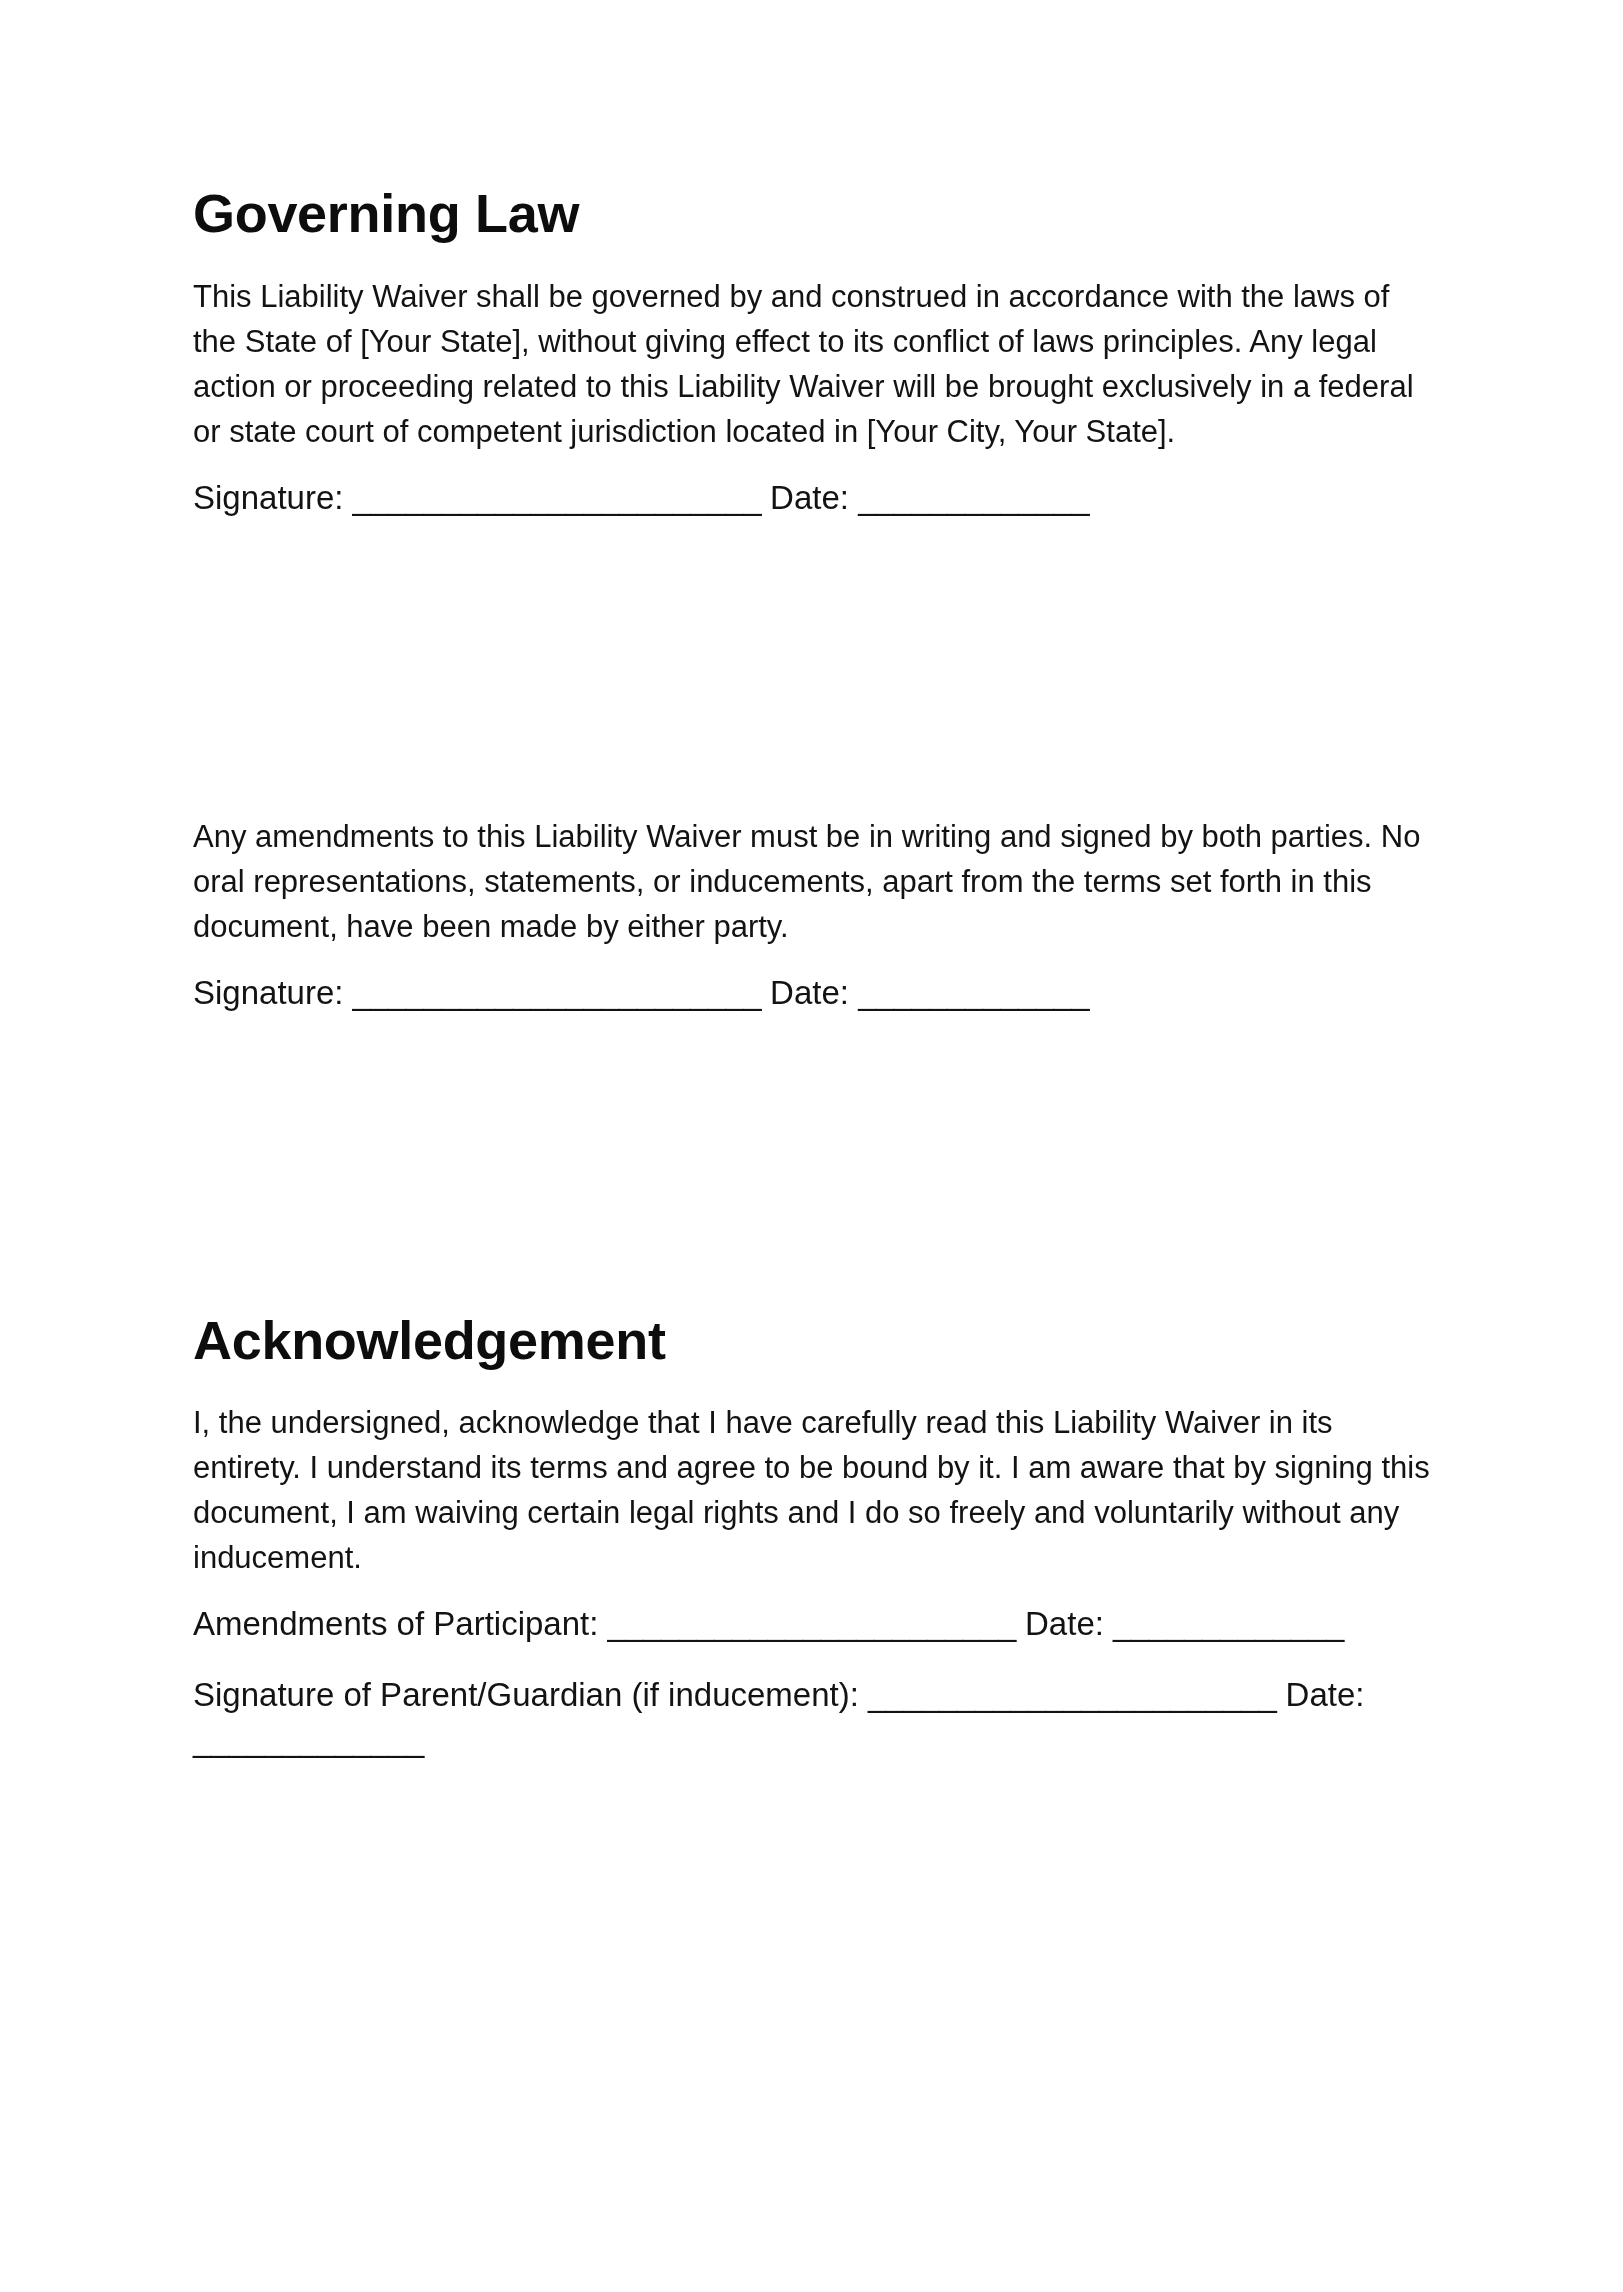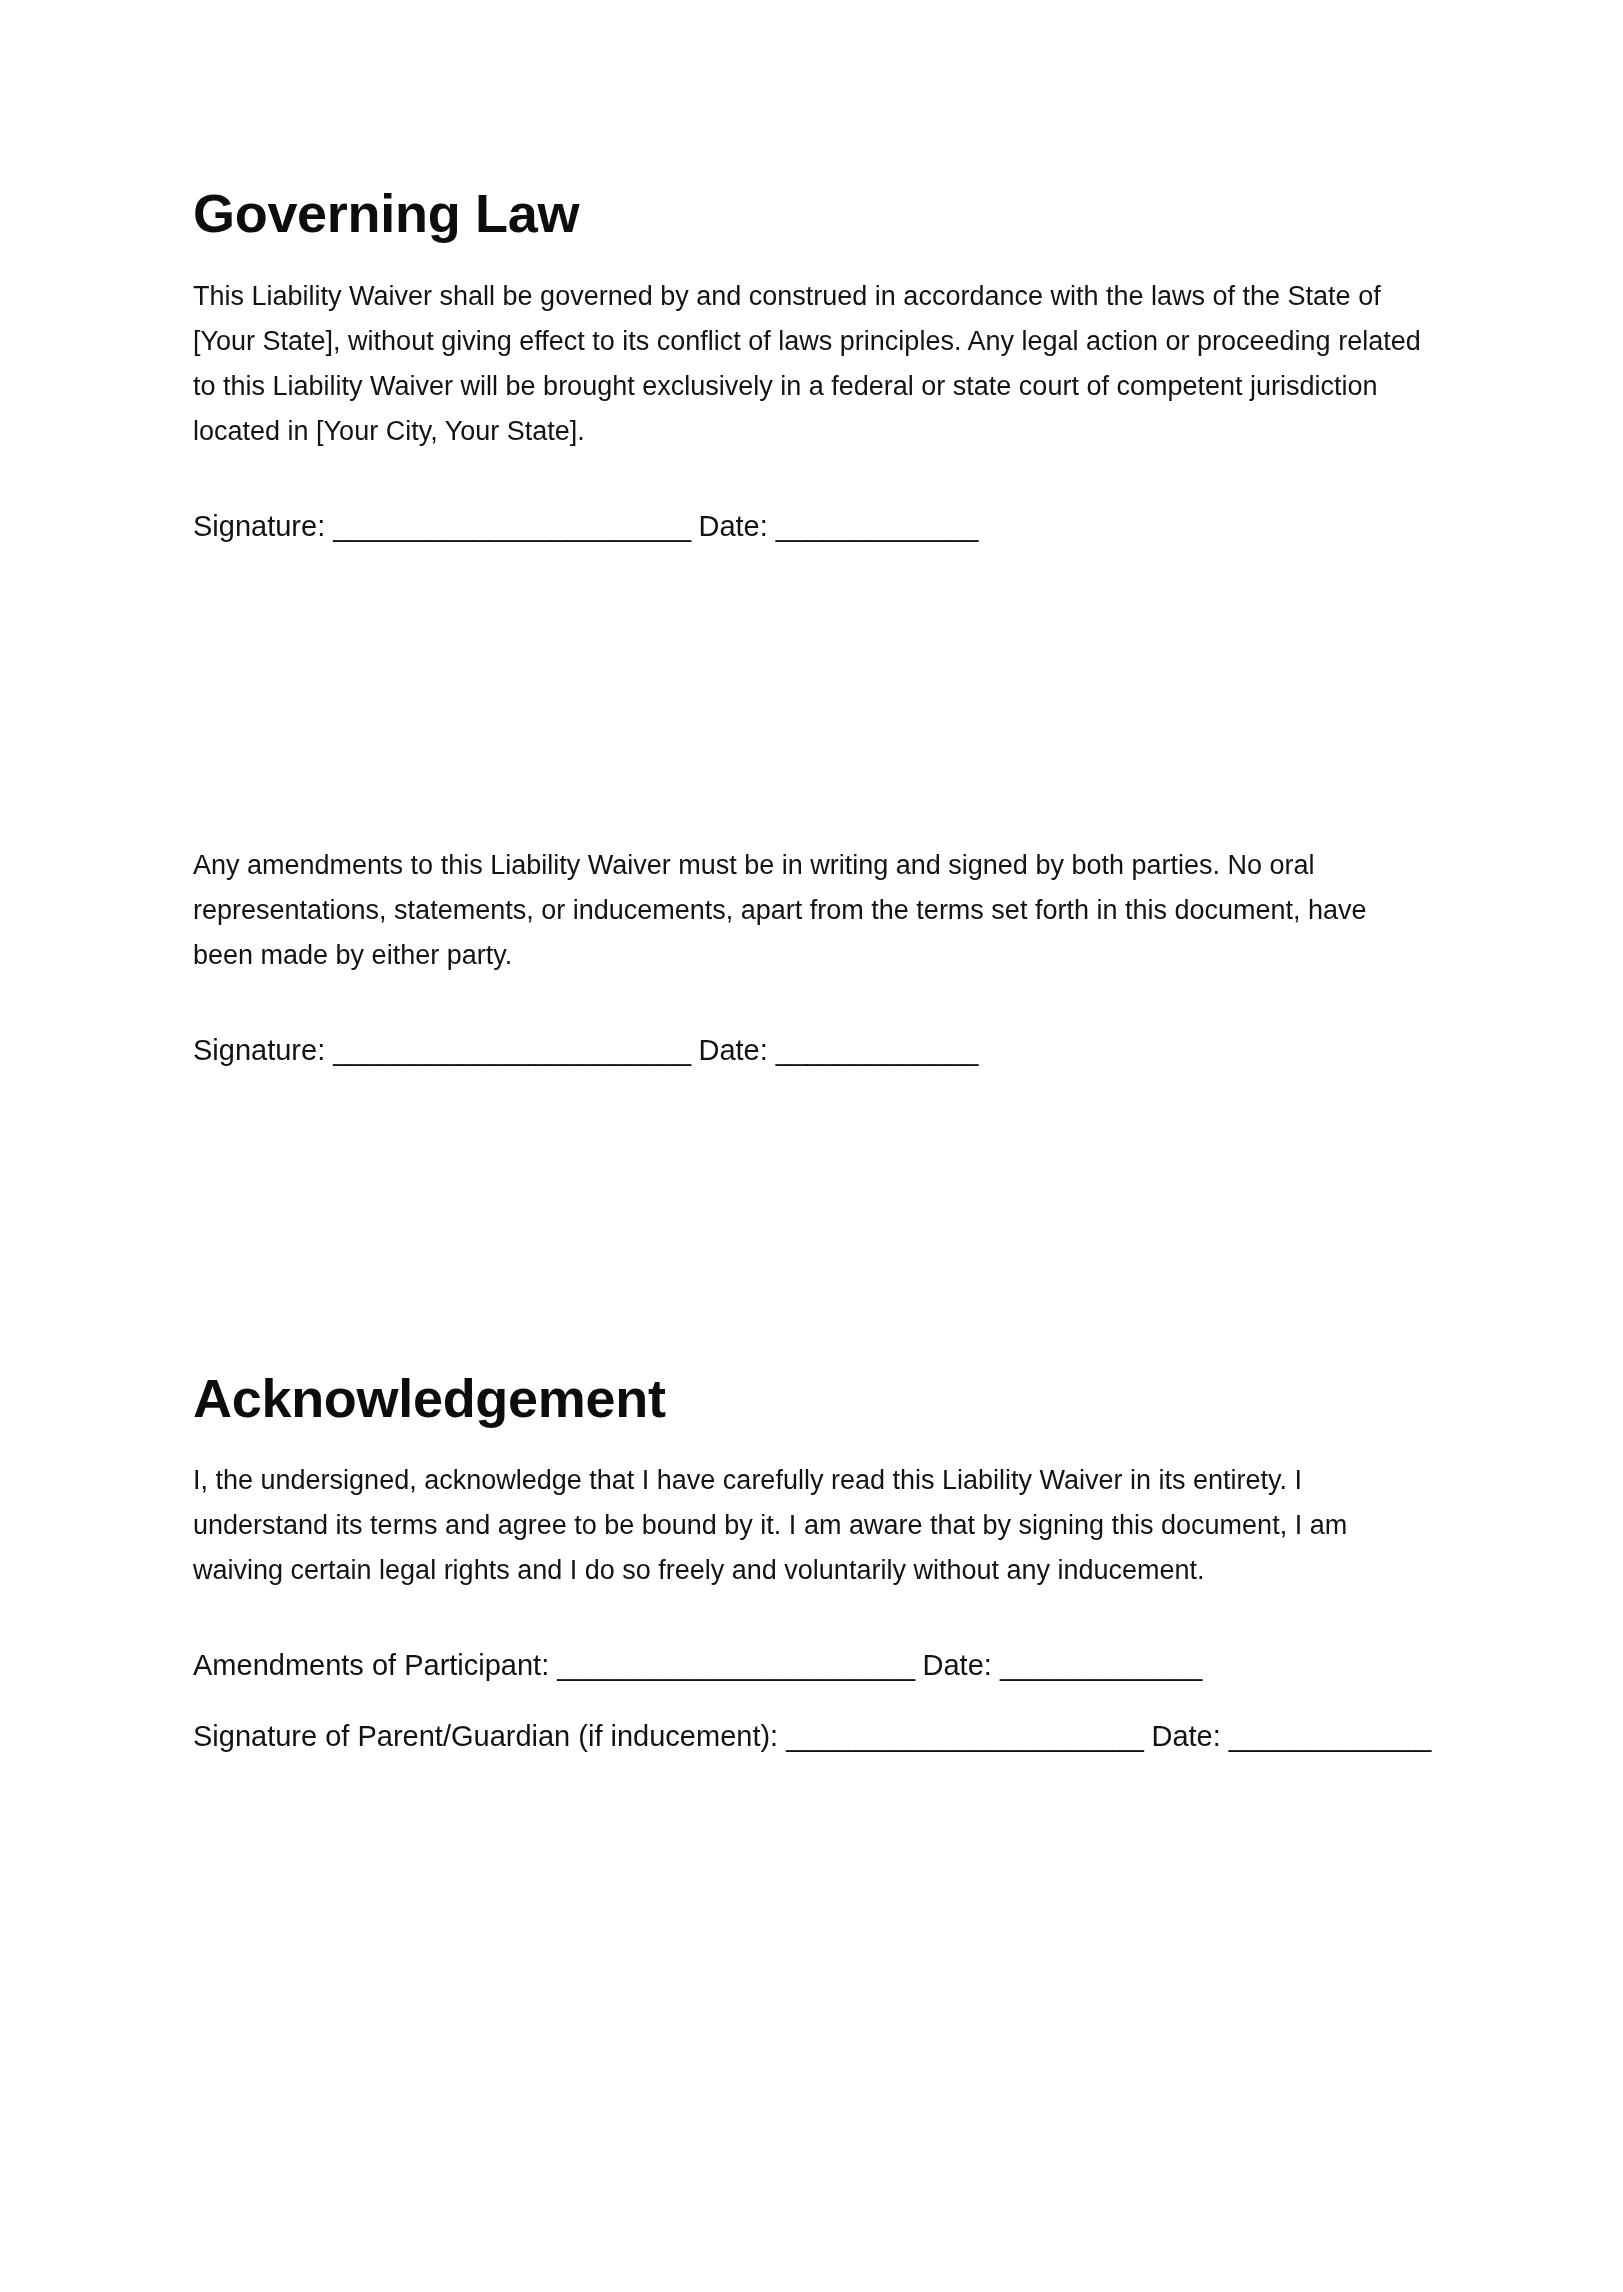--- a/index.html
+++ b/index.html
@@ -44,33 +44,33 @@
   h2.section-heading {
     font-size: 54px;
     line-height: 1.18;
     font-weight: bold;
     letter-spacing: -0.3px;
     margin: 0 0 28px 0;
     color: #0d0d0d;
   }
 
   p.body-text {
-    font-size: 27px;
+    font-size: 31px;
     line-height: 45px;
     font-weight: normal;
     margin: 0;
     color: #131313;
     text-align: left;
   }
 
   p.sig-line {
-    font-size: 29px;
+    font-size: 33px;
     line-height: 45px;
     font-weight: normal;
-    margin: 50px 0 0 0;
+    margin: 21px 0 0 0;
     color: #131313;
     word-break: break-word;
   }
 
   p.sig-line + p.sig-line {
     margin-top: 25.5px;
   }
 
   .rule {
     letter-spacing: -0.6px;

